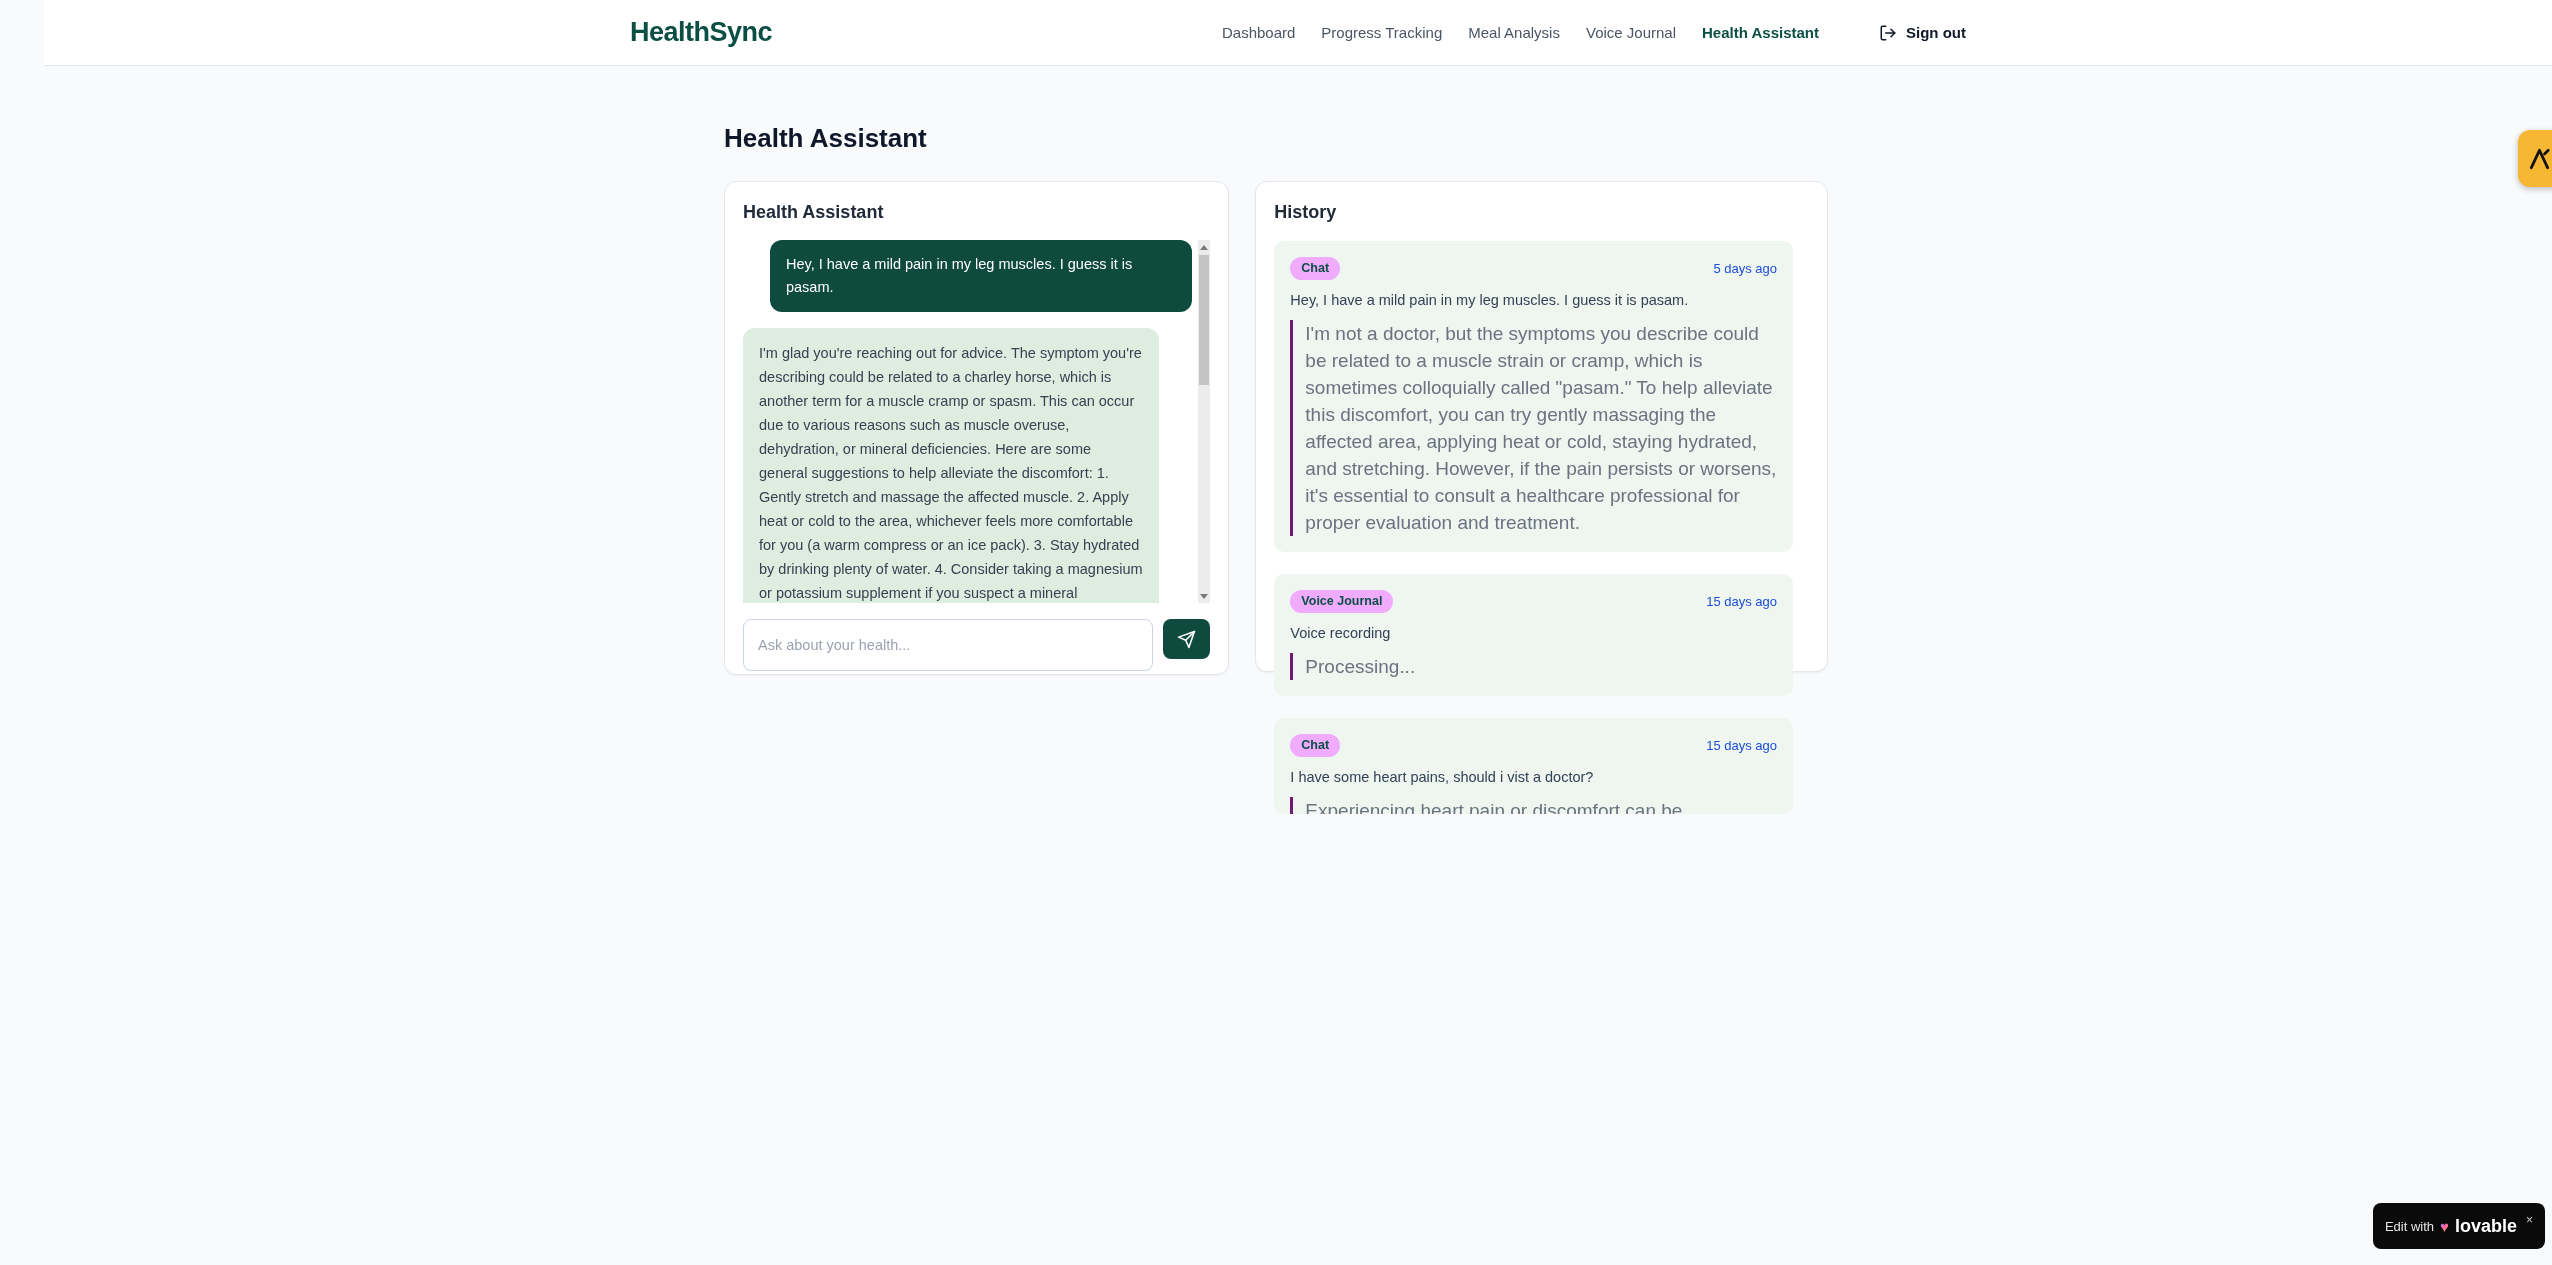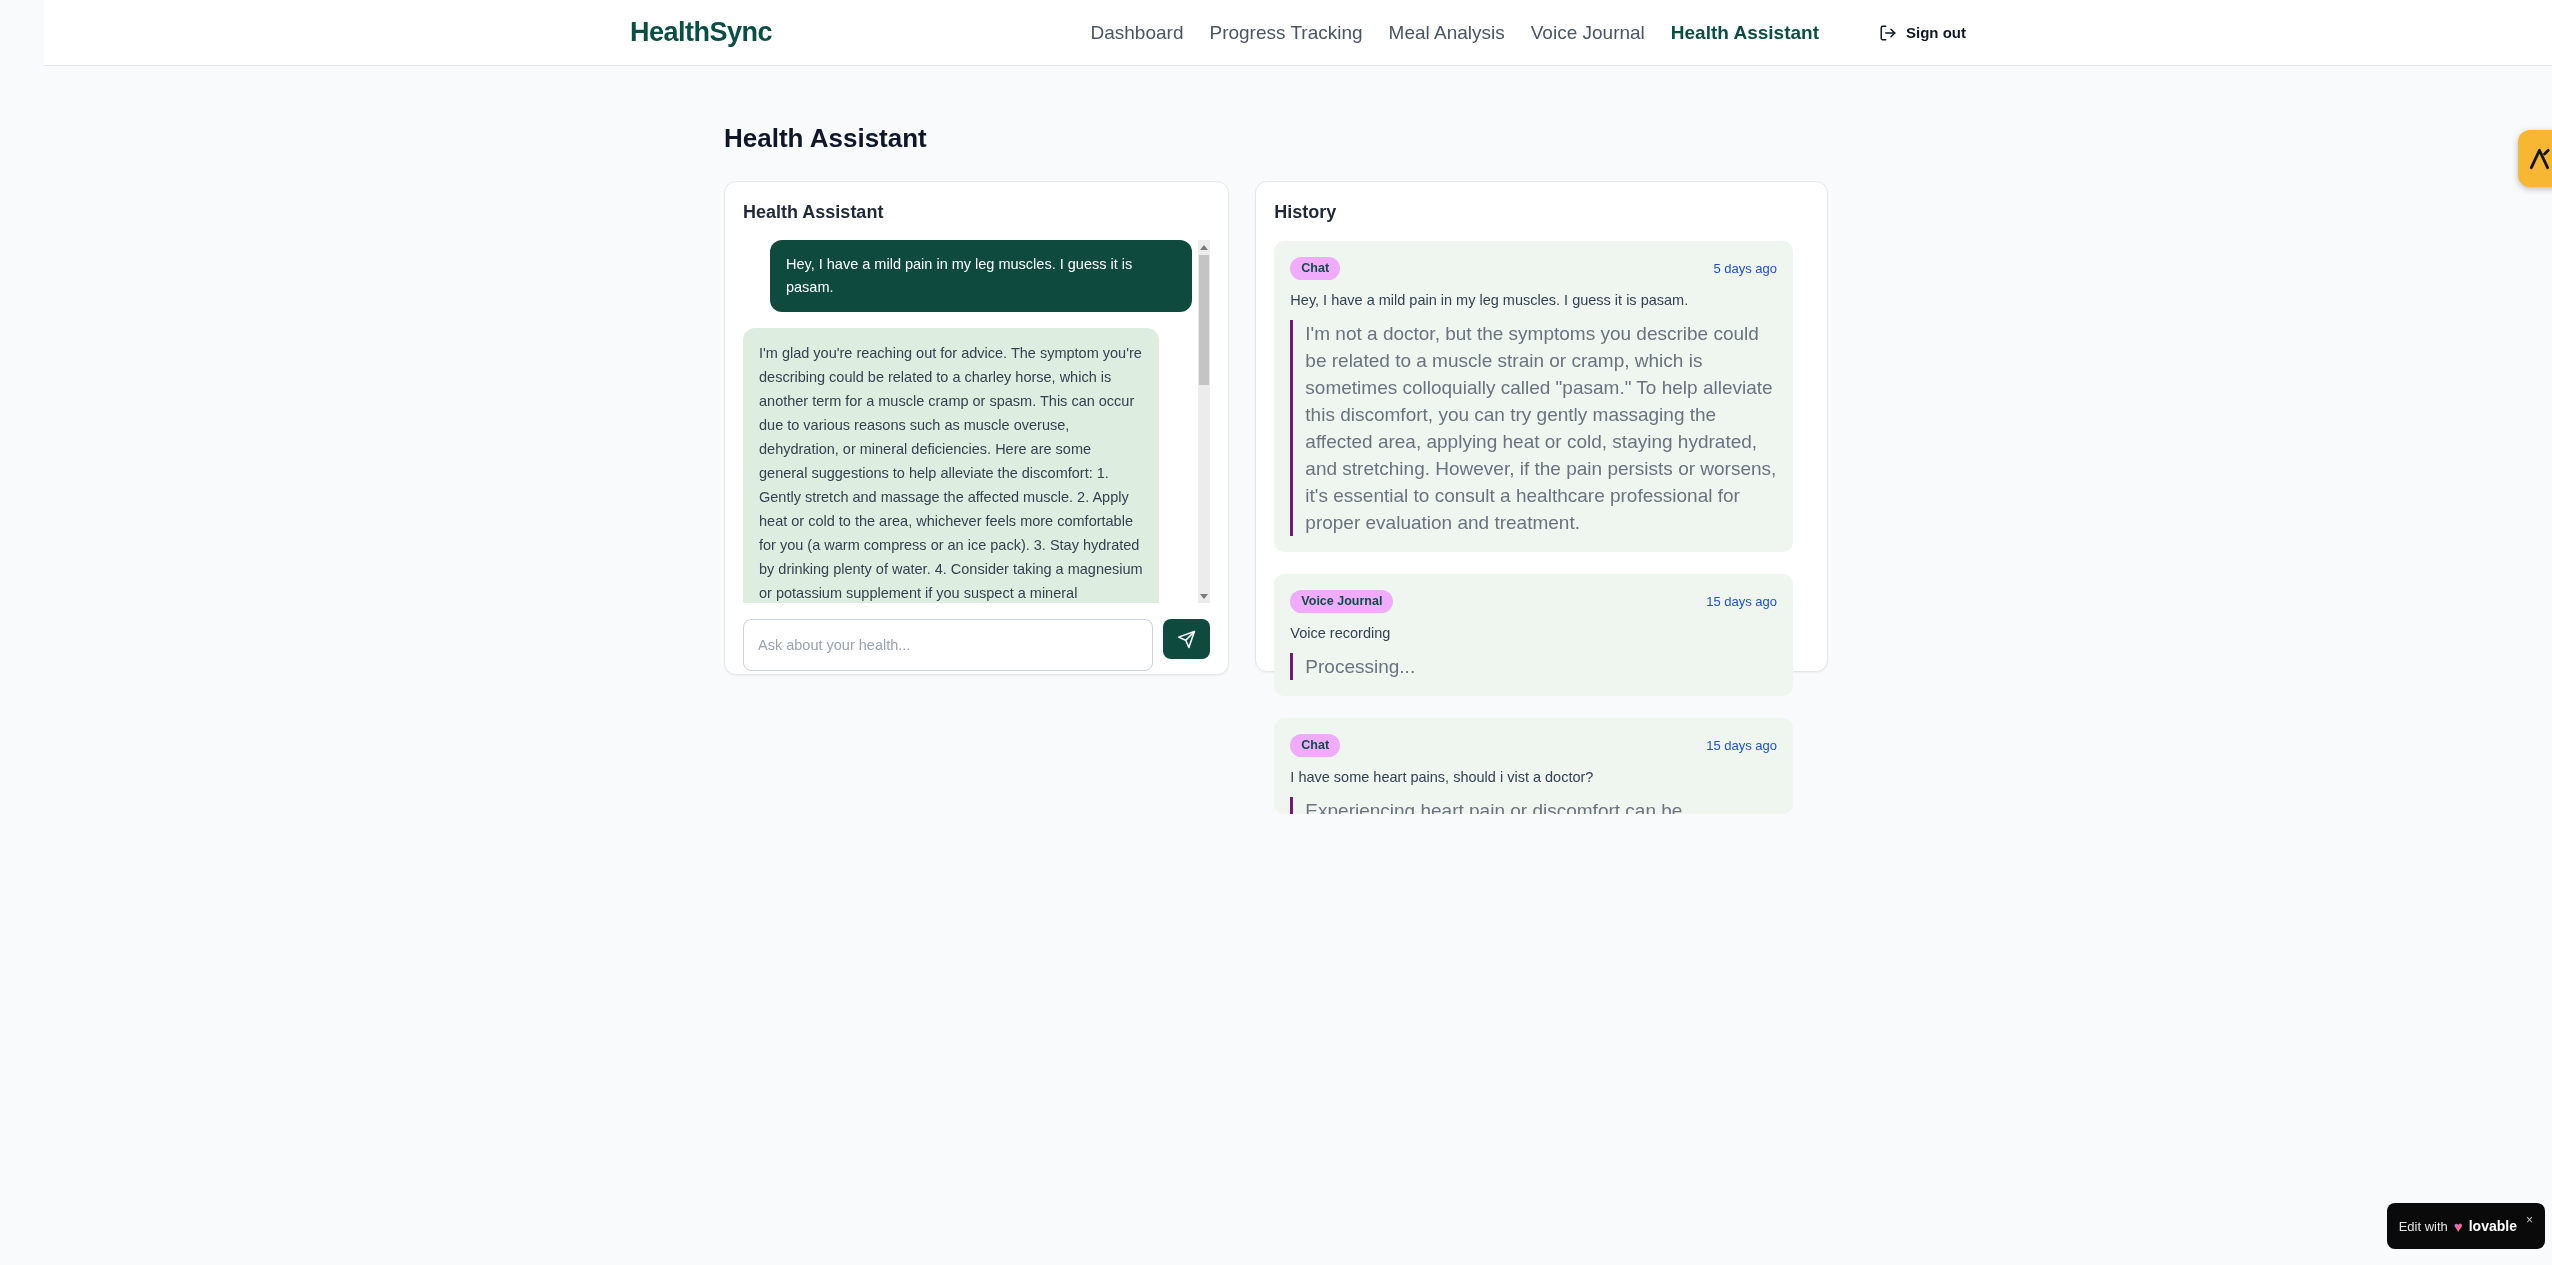--- a/index.html
+++ b/index.html
@@ -12,21 +12,21 @@
   }
 
   
   header {
     height:66px; background:#ffffff; border-bottom:1px solid #e2e8f0;
     display:flex; align-items:center;margin-left:44px;
   }
   .hwrap { width:1336px; margin:0 auto; display:flex; align-items:center; justify-content:space-between; }
   .logo { font-size:27px; font-weight:bold; color:#0b4f44; letter-spacing:-0.5px; }
   .nav { display:flex; align-items:center; gap:26px; }
-  .nav a { text-decoration:none; font-size:19px; color:#4b5563; cursor:pointer; }
+  .nav a { text-decoration:none; font-size:15px; color:#4b5563; cursor:pointer; }
   .nav a.active { color:#0b4f44; font-weight:600; }
   .signout { display:flex; align-items:center; gap:9px; margin-left:34px; cursor:pointer; }
   .signout svg { width:18px; height:18px; stroke:#111827; stroke-width:2; fill:none; stroke-linecap:round; stroke-linejoin:round; }
   .signout span { font-size:15px; font-weight:600; color:#111827; }
 
   
   main { width:1104px; margin:0 auto; padding-top:57px; }
   h1.page-title { font-size:26px; font-weight:bold; color:#0f172a; }
   .cards-row { display:flex; gap:26px; margin-top:27px; align-items:flex-start; }
   .card {
@@ -100,21 +100,21 @@
     position:absolute; right:7px; bottom:16px; height:46px;
     background:#0a0a0a; border-radius:8px; display:flex; align-items:center;
     padding:0 12px; gap:6px; cursor:pointer;
   }
   .lovable-badge .pre { color:#e5e5e5; font-size:13px; }
   .lovable-badge .heart {
     font-size:15px; line-height:15px;
     background:linear-gradient(135deg,#4d9fff 10%,#ff5fa2 50%,#ffb43d 90%);
     -webkit-background-clip:text; background-clip:text; color:transparent;
   }
-  .lovable-badge .brand { color:#ffffff; font-size:14px; font-weight:bold; }
+  .lovable-badge .brand { color:#ffffff; font-size:18px; font-weight:bold; }
   .lovable-badge .close { color:#c9c9c9; font-size:12px; transform:translateY(-6px); margin-left:3px; }
 </style>
 </head>
 <body>
 
 <header>
   <div class="hwrap">
     <div class="logo">HealthSync</div>
     <nav class="nav">
       <a>Dashboard</a>

